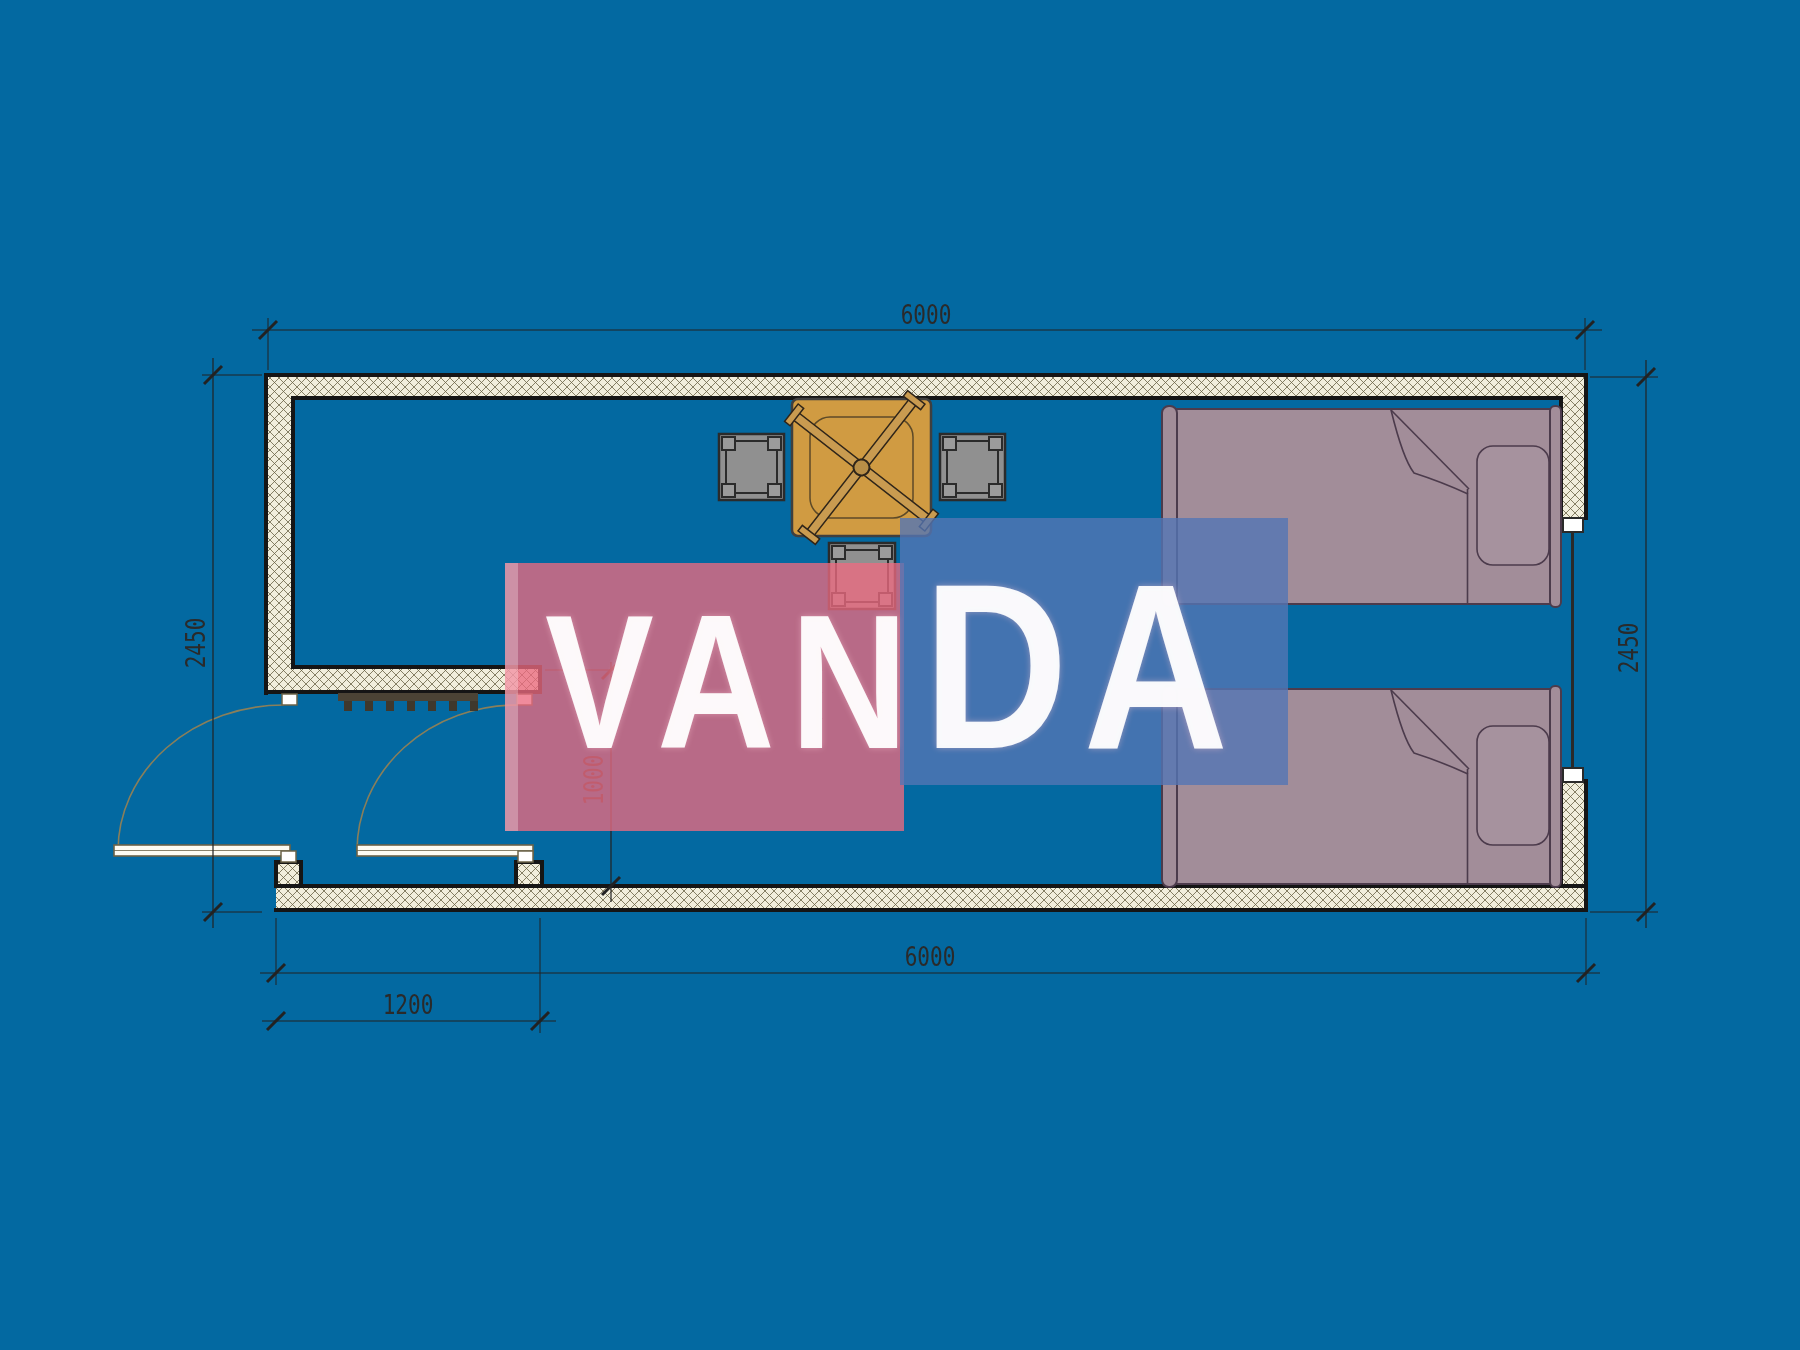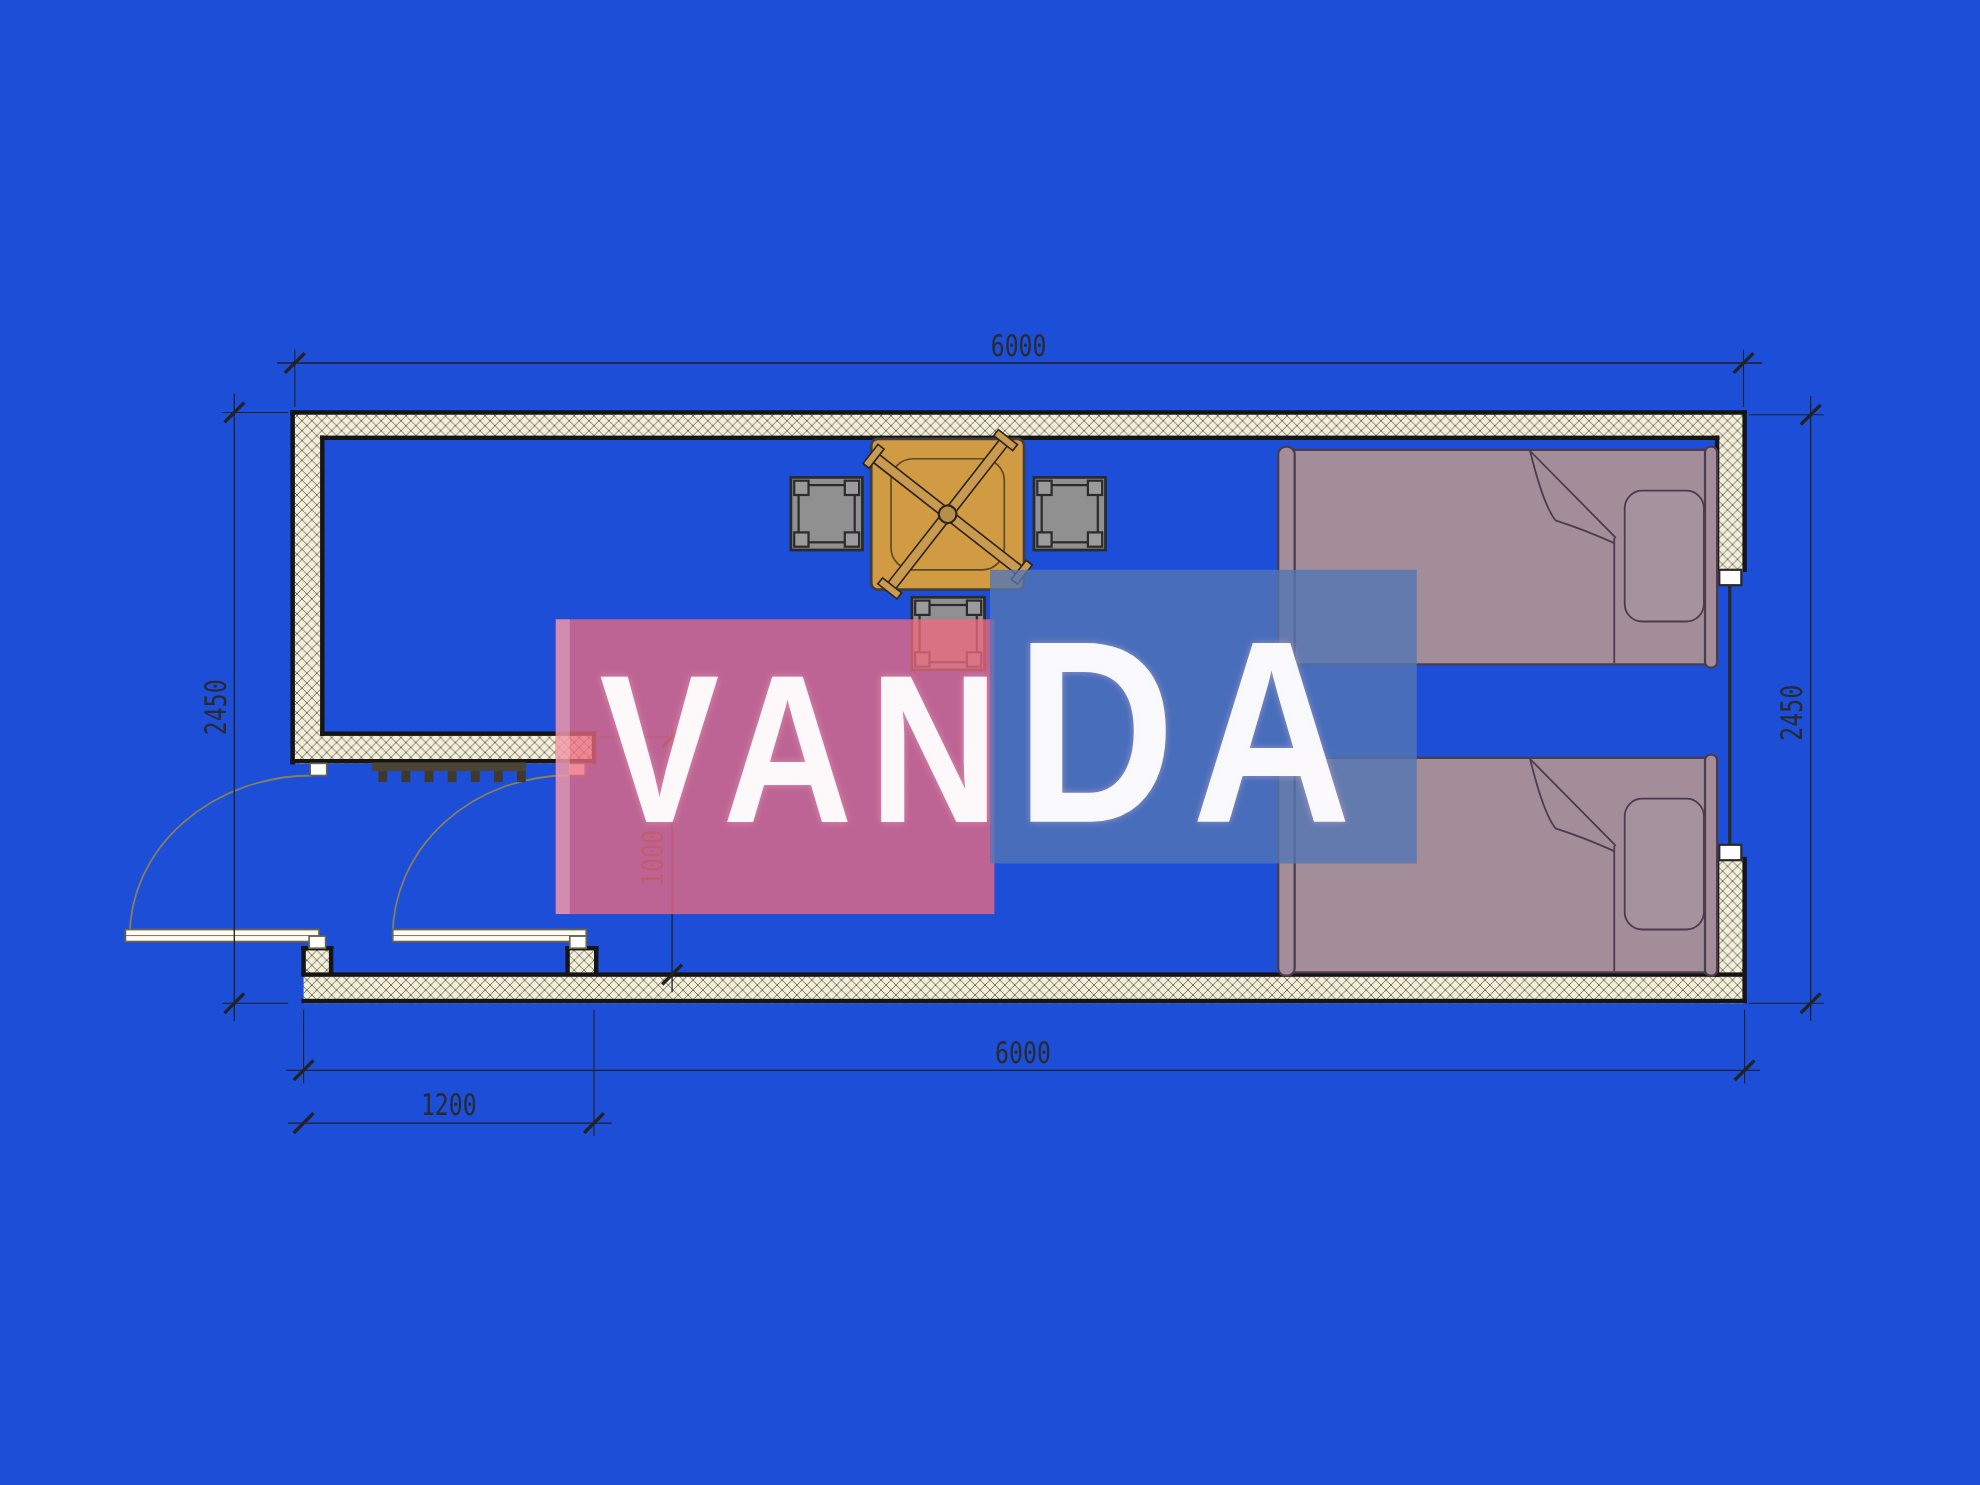--- a/index.html
+++ b/index.html
@@ -1,16 +1,16 @@
 <!DOCTYPE html>
 <html><head>
 <meta charset="utf-8">
 <style>
   html,body{margin:0;padding:0;background:#fff;}
-  #canvas{position:relative;width:1800px;height:1350px;background:#1d4ed8;overflow:hidden;
+  #canvas{position:relative;width:1800px;height:1350px;background:#0369a1;overflow:hidden;
           font-family:"DejaVu Sans","Liberation Sans",sans-serif;}
   #plan-svg{position:absolute;left:0;top:0;}
   .dim-text{font-family:"DejaVu Sans Mono","Liberation Mono",monospace;font-size:27px;fill:#2a2a2a;}
   
   .wm-red{position:absolute;left:505px;top:563px;width:399px;height:268px;
           background:rgba(236,106,128,0.78);box-shadow:inset 13px 0 0 0 rgba(255,234,238,0.30);}
   .wm-blue{position:absolute;left:900px;top:518px;width:388px;height:267px;
           background:rgba(84,118,180,0.80);}
   .wm-text{position:absolute;left:545px;top:548px;display:flex;align-items:baseline;
           transform:scaleX(0.85);transform-origin:left top;

